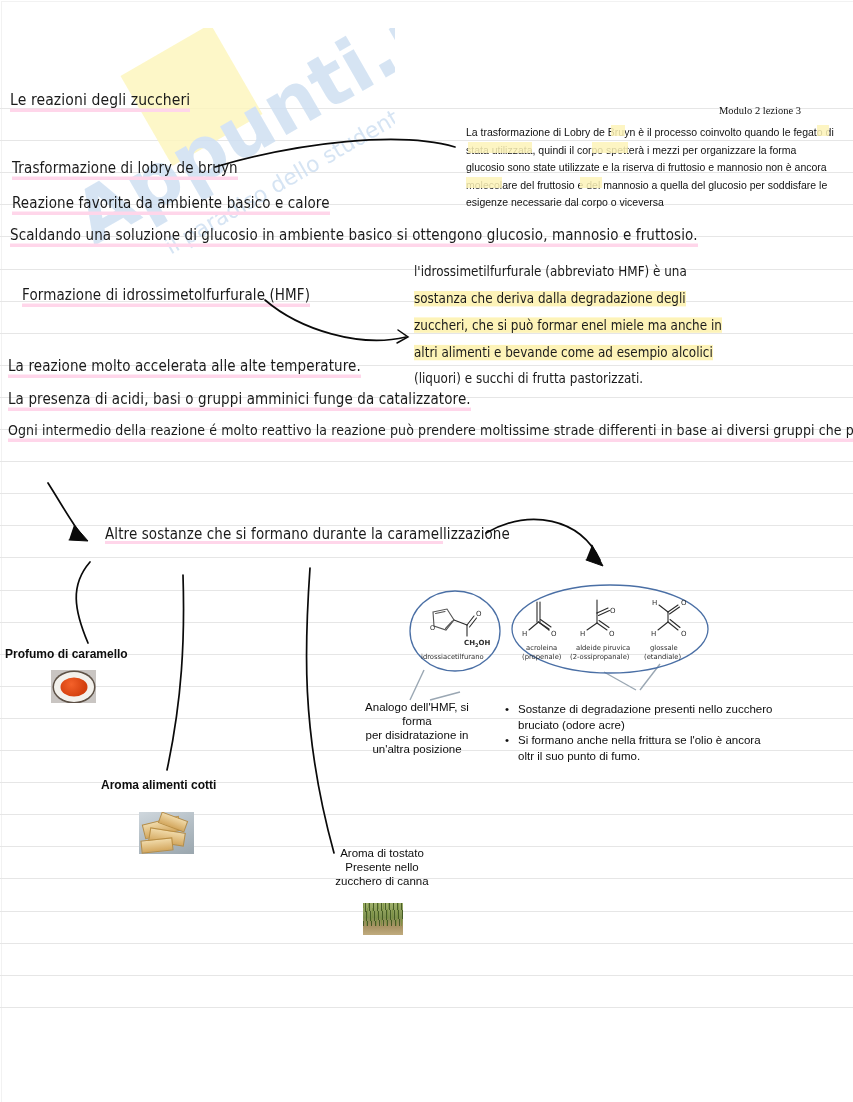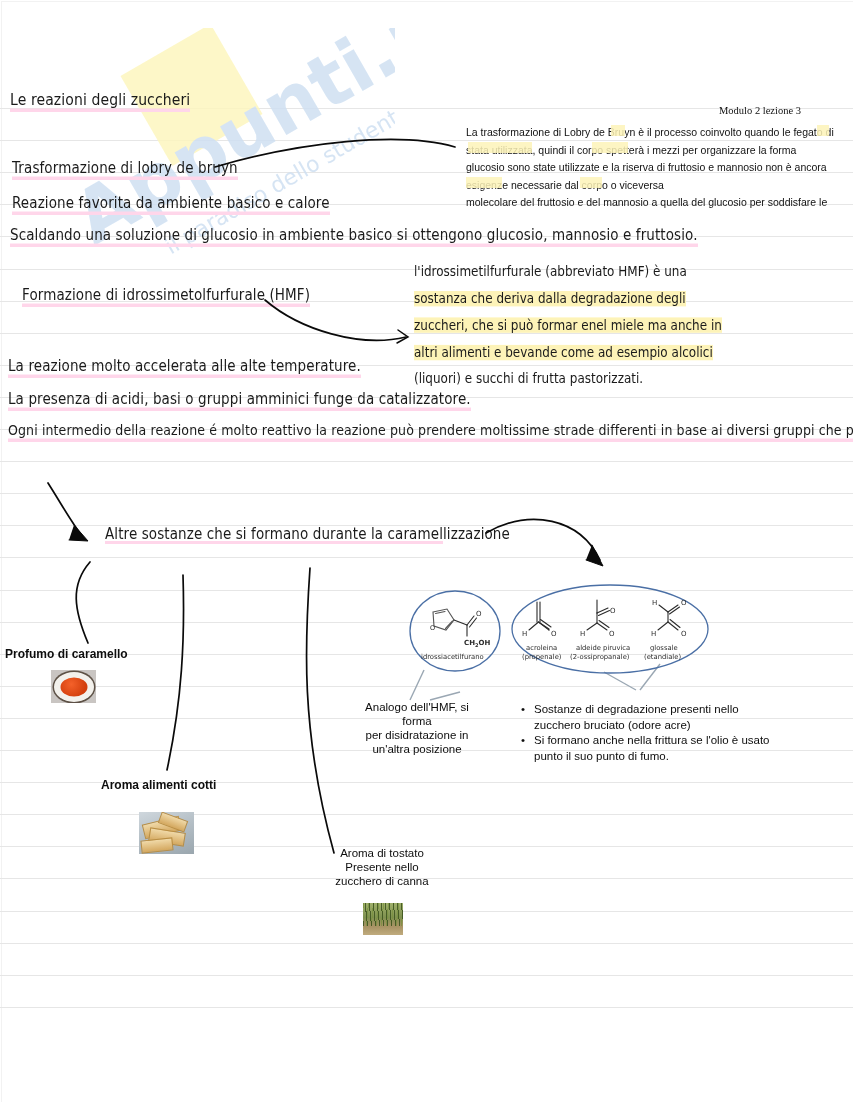--- a/index.html
+++ b/index.html
@@ -108,21 +108,21 @@
   .cap.left { text-align: left; }
 
   .bullets {
     position: absolute;
     font-family: "Liberation Sans", sans-serif;
     font-size: 11.5px;
     line-height: 15.5px;
     color: #0d0d0d;
     width: 270px;
   }
-  .bullets li { margin: 0 0 0 16px; padding: 0; }
+  .bullets li { margin: 0 0 0 0; padding: 0; }
   .bullets ul { margin: 0; padding-left: 14px; list-style: none; }
   .bullets li::before {
     content: "\2022";
     position: absolute;
     margin-left: -13px;
     color: #0d0d0d;
   }
 
   
   .thumb {
@@ -250,22 +250,22 @@
 
   <div class="hw" style="left:105px; top:526px;">
     <span>Altre sostanze che si formano durante la caramellizzazione</span>
   </div>
   <div style="position:absolute;left:105px;top:541px;width:338px;height:3px;background:#ffd6ea;"></div>
 
   <div class="notebox" style="left:466px; top:124px; width:370px;">
     <div class="ln"><span>La trasformazione di Lobry de Bruyn è il processo coinvolto quando le fegato di</span></div>
     <div class="ln"><span>stata utilizzata, quindi il corpo spetterà i mezzi per organizzare la forma</span></div>
     <div class="ln"><span>glucosio sono state utilizzate e la riserva di fruttosio e mannosio non è ancora</span></div>
+    <div class="ln"><span>molecolare del fruttosio e del mannosio a quella del glucosio per soddisfare le</span></div>
     <div class="ln"><span>esigenze necessarie dal corpo o viceversa</span></div>
-    <div class="ln"><span>molecolare del fruttosio e del mannosio a quella del glucosio per soddisfare le</span></div>
   </div>
 
   <div style="position:absolute;left:611px;top:125px;width:14px;height:11px;background:#fdf3b8;opacity:.85;"></div>
   <div style="position:absolute;left:817px;top:125px;width:12px;height:11px;background:#fdf3b8;opacity:.85;"></div>
   <div style="position:absolute;left:468px;top:142px;width:64px;height:11px;background:#fdf3b8;opacity:.85;"></div>
   <div style="position:absolute;left:592px;top:142px;width:36px;height:11px;background:#fdf3b8;opacity:.85;"></div>
   <div style="position:absolute;left:466px;top:177px;width:36px;height:11px;background:#fdf3b8;opacity:.85;"></div>
   <div style="position:absolute;left:580px;top:177px;width:22px;height:11px;background:#fdf3b8;opacity:.85;"></div>
 
   <div class="hmfbox" style="left:414px; top:258px; width:300px;">
@@ -377,21 +377,21 @@
 
   <div class="cap" style="left:352px; top:700px; width:130px; font-size:11.5px;">
     <div>Analogo dell'HMF, si forma</div>
     <div>per disidratazione in</div>
     <div>un'altra posizione</div>
   </div>
 
   <div class="bullets" style="left:504px; top:702px;">
     <ul>
       <li>Sostanze di degradazione presenti nello zucchero bruciato (odore acre)</li>
-      <li>Si formano anche nella frittura se l'olio è usato punto il suo punto di fumo.</li>
+      <li>Si formano anche nella frittura se l'olio è ancora oltr il suo punto di fumo.</li>
     </ul>
   </div>
 
   <div class="cap left" style="left:5px; top:647px; font-size:12px; font-weight:600;">Profumo di caramello</div>
 
   <div class="thumb thumb-caramello" style="left:51px; top:670px; width:45px; height:33px;">
     <div class="plate"></div>
     <div class="sauce"></div>
   </div>
 

